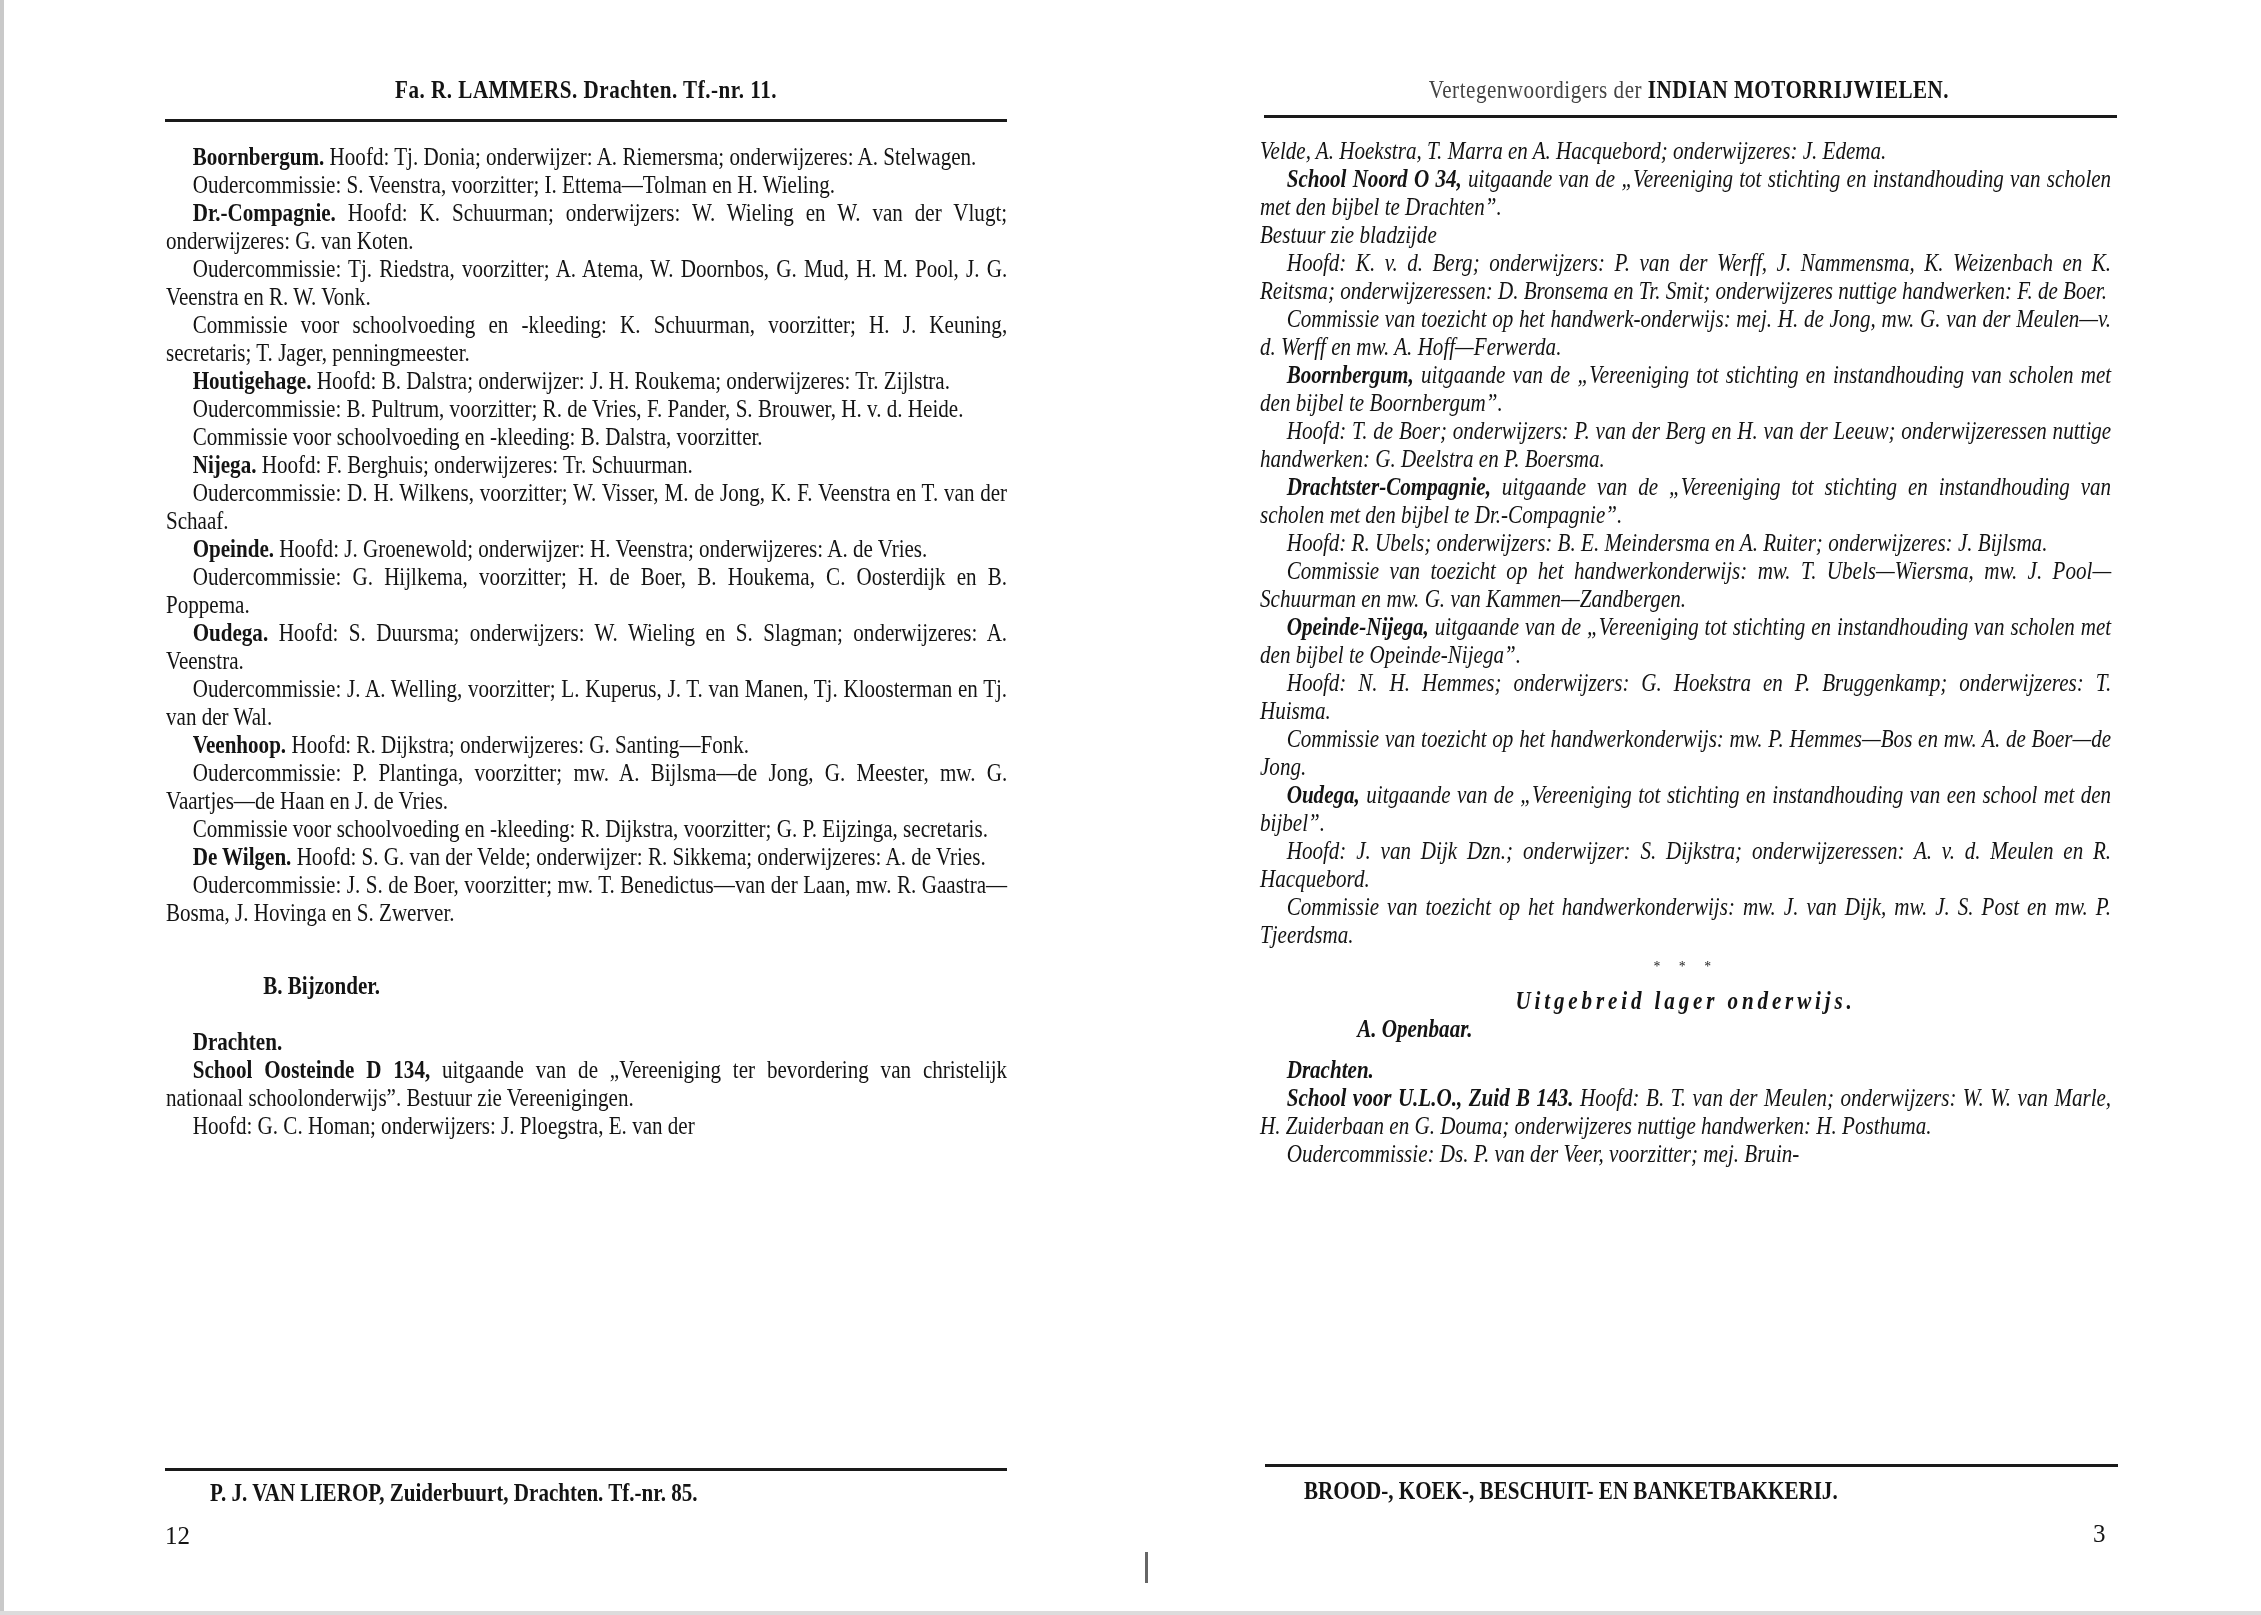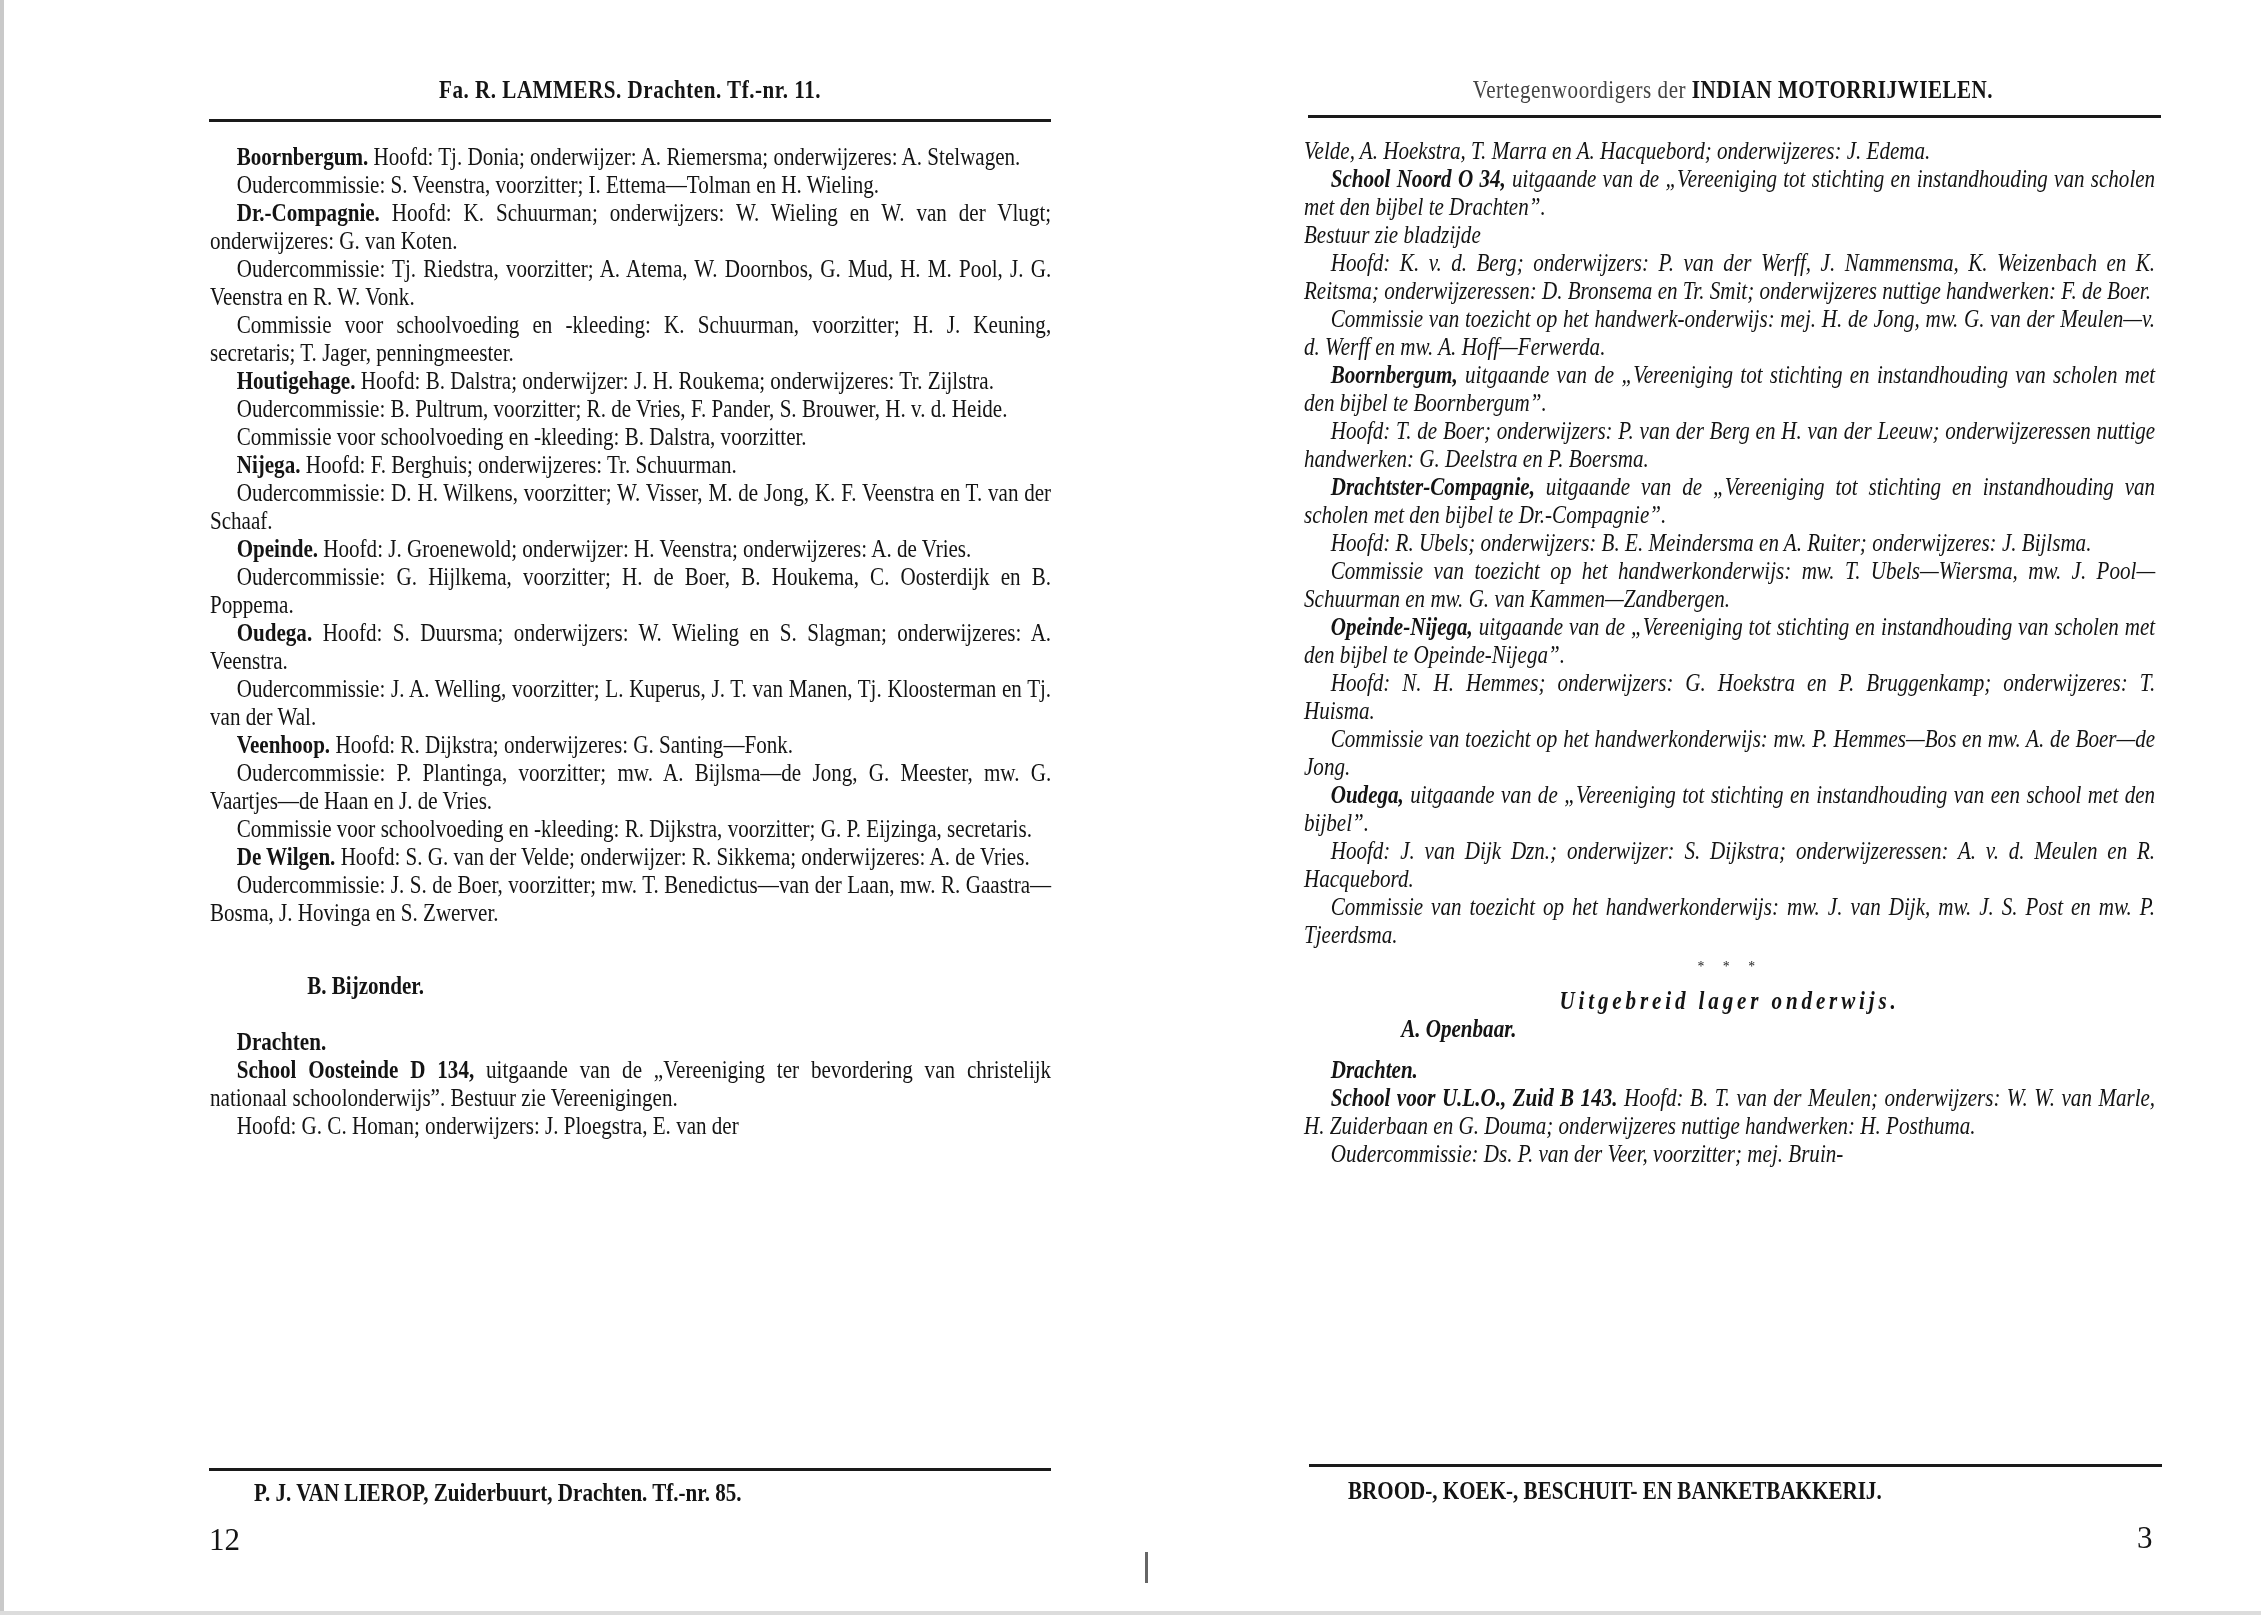--- a/index.html
+++ b/index.html
@@ -1,21 +1,21 @@
 <!DOCTYPE html>
 <html style="font-size:10.3px"><head>
 <meta charset="utf-8">
 <style>
   html, body { margin: 0; padding: 0; }
   body {
     width: 2261px; height: 1616px; position: relative; overflow: hidden;
     background: #ffffff; color: #141414;
     font-family: "Liberation Serif", "DejaVu Serif", serif;
   }
-  .page { position: absolute; top: 0; height: 1309px; margin-left: 44px; }
+  .page { position: absolute; top: 0; height: 1309px; }
   .page.left { left: 0; width: 1131px; }
   .page.right { left: 1131px; width: 1131px; }
   .edge-left { position: absolute; left: 0; top: 0; width: 3.9px; height: 1616px; background: #c9c9c9; }
   .edge-bottom { position: absolute; left: 0; bottom: 0; width: 2261px; height: 5.2px; background: #dcdcdc; }
   .gutter-mark { position: absolute; left: 1145px; top: 1552px; width: 2.6px; height: 31px; background: #333; opacity: .75; }
 
   .running-head {
     position: absolute; top: 76px; text-align: center;
     font-size: 24.5px; letter-spacing: 0.6px; white-space: nowrap;
     transform: scaleX(0.86); transform-origin: center;
@@ -46,21 +46,21 @@
   .place { text-indent: 31px; font-weight: bold; margin: 0; }
   .stars { text-align: center; font-size: 15.5px; letter-spacing: 9px; margin: 2.6px 0 0 0; height: 26px; }
   .section-title { text-align: center; font-weight: bold; letter-spacing: 4.5px; margin: 9px 0 0 0; }
 
   .footer-ad {
     position: absolute; font-size: 24.5px; font-weight: bold; white-space: nowrap;
     transform: scaleX(0.86); transform-origin: left top;
   }
   .left .footer-ad { left: 210px; top: 1479px; }
   .right .footer-ad { left: 173px; top: 1477px; }
-  .page-num { position: absolute; font-size: 31px; }
+  .page-num { position: absolute; font-size: 25px; }
   .left .page-num { left: 165px; top: 1522px; }
   .right .page-num { left: 962px; top: 1520px; }
 </style>
 </head>
 <body>
 
 <div class="edge-left"></div>
 <div class="edge-bottom"></div>
 <div class="gutter-mark"></div>
 

